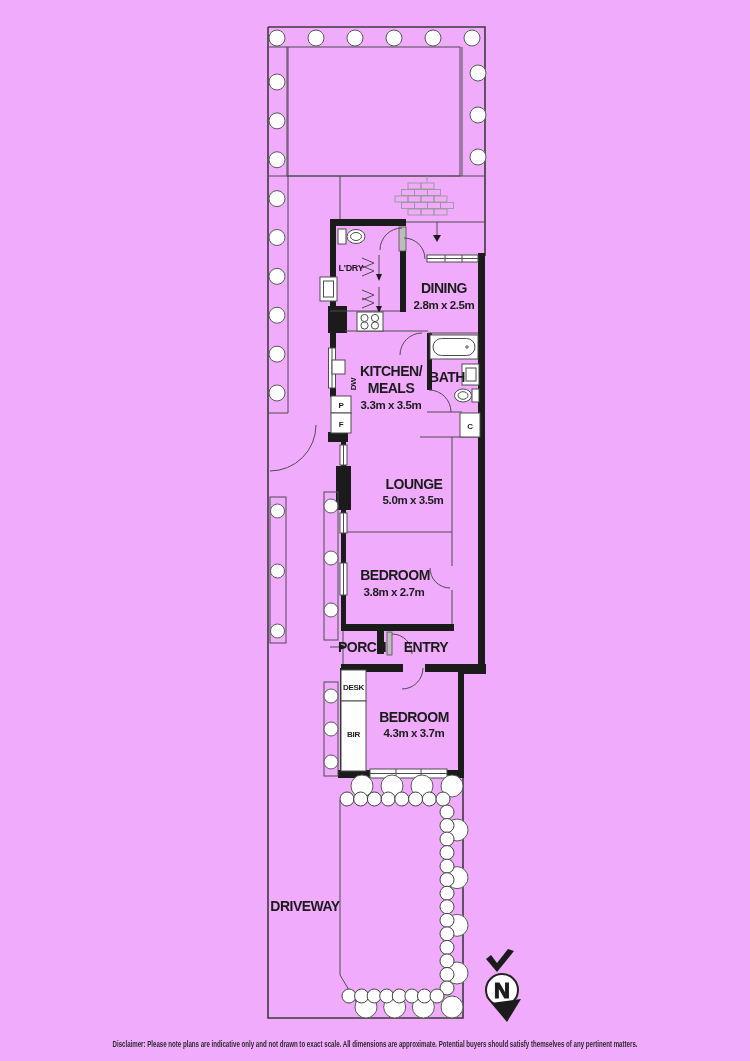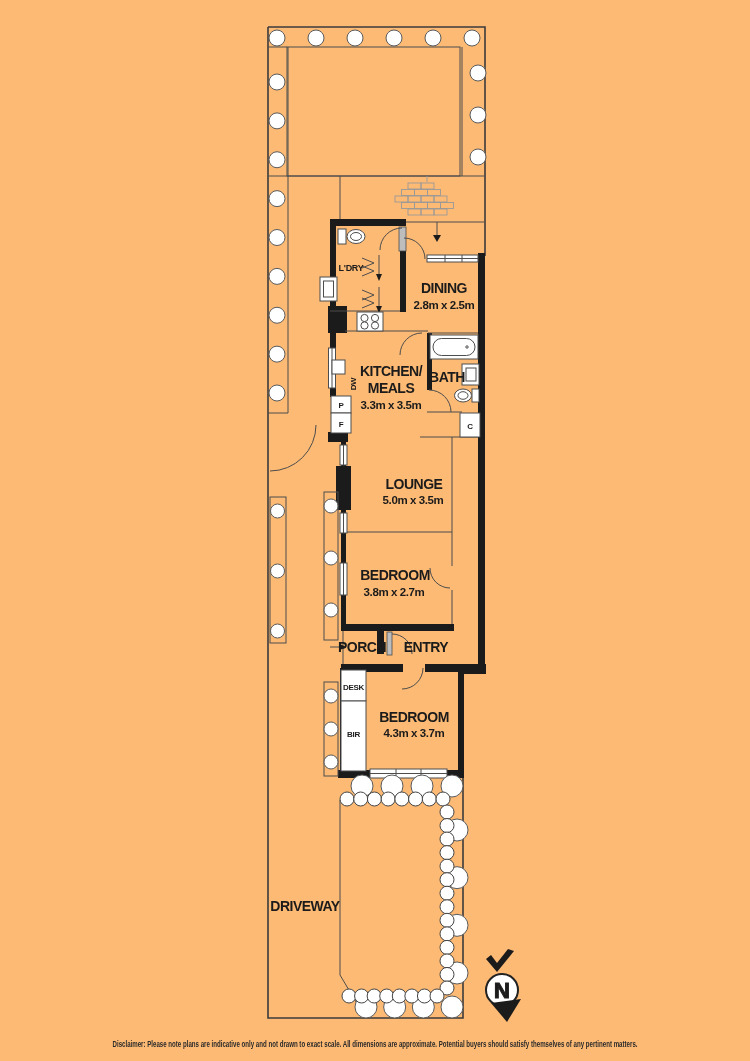--- a/index.html
+++ b/index.html
@@ -1,16 +1,16 @@
 <!DOCTYPE html>
 <html><head>
 <meta charset="utf-8">
 <style>
   html,body{margin:0;padding:0;background:#ffffff;}
-  .page{position:relative;width:750px;height:1061px;background:#fdba74;overflow:hidden;
+  .page{position:relative;width:750px;height:1061px;background:#f0abfc;overflow:hidden;
         font-family:"Liberation Sans",sans-serif;}
   svg text{font-family:"Liberation Sans",sans-serif;fill:#1b1b1b;}
   .room  {font-size:14px;font-weight:bold;letter-spacing:-0.5px;}
   .dims  {font-size:11.5px;font-weight:bold;letter-spacing:-0.4px;}
   .tag   {font-size:9px;font-weight:bold;letter-spacing:-0.3px;}
   .tiny  {font-size:8px;font-weight:bold;letter-spacing:-0.3px;}
   .disc  {font-size:8.6px;font-weight:bold;fill:#2a2a2a;}
   .w     {fill:#1b1b1b;}
   .ln    {stroke:#4d4d4d;stroke-width:1;fill:none;}
   .bnd   {stroke:#3b3b3b;stroke-width:1.6;fill:none;}

